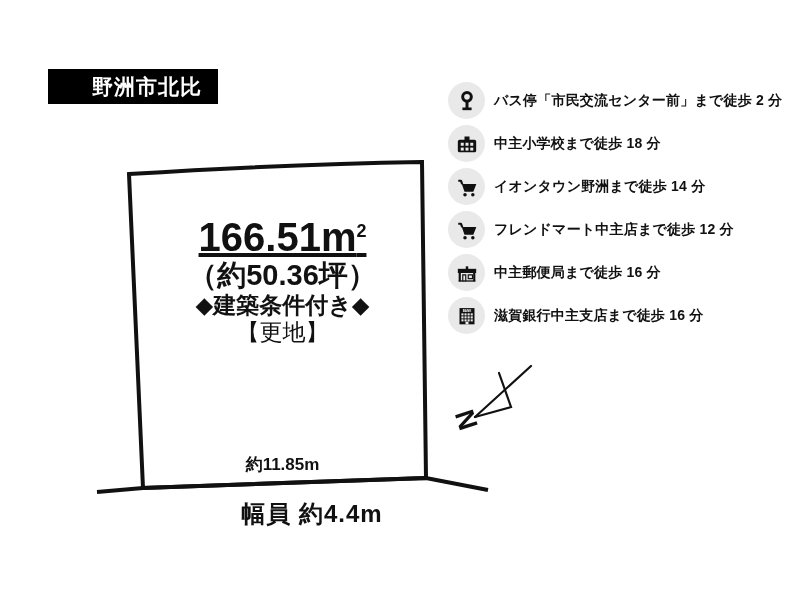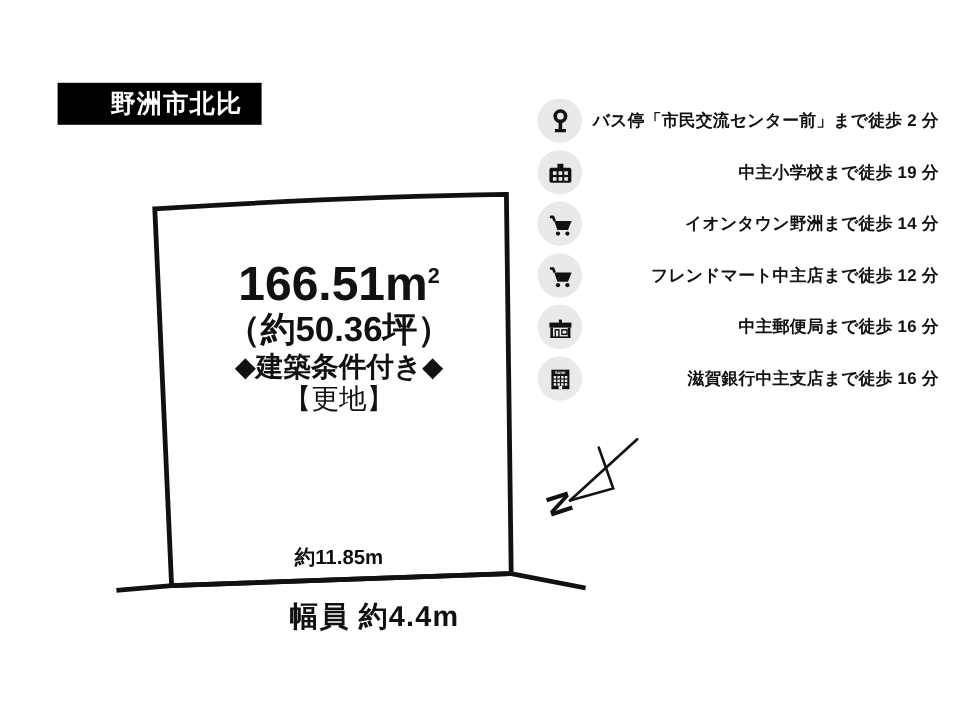--- a/index.html
+++ b/index.html
@@ -13,36 +13,36 @@
     background:#000;color:#fff;font-size:21px;font-weight:bold;
     line-height:35px;padding-left:44px;box-sizing:border-box;letter-spacing:1px;
   }
   
   #plot-svg{position:absolute;left:0;top:0;}
   
   .plot-text{
     position:absolute;left:140px;top:213px;width:285px;text-align:center;
   }
   .plot-name{font-size:58px;font-weight:800;letter-spacing:2px;line-height:1.05;}
-  .plot-area{font-size:40px;font-weight:800;line-height:1.1;margin-top:2px;}
+  .plot-area{font-size:40px;font-weight:800;line-height:1.1;margin-top:2px;text-decoration:underline;}
   .plot-area sup{font-size:0.45em;vertical-align:super;}
   .plot-tsubo{font-size:29px;font-weight:800;line-height:1.1;margin-top:1px;}
   .plot-cond{font-size:23px;font-weight:800;line-height:1.2;}
   .plot-state{font-size:23px;font-weight:400;line-height:1.2;}
   .dim-top{
     position:absolute;left:160px;top:453px;width:245px;text-align:center;
     font-size:17px;font-weight:bold;
   }
   .road-width{
     position:absolute;left:167px;top:498px;width:290px;text-align:center;
     font-size:24px;font-weight:800;letter-spacing:1px;
   }
   
   .amenities{position:absolute;left:448px;top:82px;}
-  .amenity{display:flex;align-items:center;height:37px;margin-bottom:6px;justify-content:space-between;}
+  .amenity{display:flex;align-items:center;height:37px;margin-bottom:6px;}
   .amenity-icon{
     width:37px;height:37px;border-radius:50%;background:#e9e9e9;
     display:flex;align-items:center;justify-content:center;flex:0 0 37px;
   }
   .amenity-icon svg{display:block;}
   .amenity-text{margin-left:9px;font-size:14px;font-weight:bold;white-space:nowrap;letter-spacing:0.2px;}
 </style>
 </head>
 <body>
 
@@ -88,21 +88,21 @@
             <rect x="15" y="9" width="6" height="6" fill="#111"></rect>
             <rect x="7" y="13" width="22" height="15" rx="2" fill="#111"></rect>
             <rect x="10.5" y="16.5" width="3.6" height="3.6" fill="#e9e9e9"></rect>
             <rect x="16.2" y="16.5" width="3.6" height="3.6" fill="#e9e9e9"></rect>
             <rect x="21.9" y="16.5" width="3.6" height="3.6" fill="#e9e9e9"></rect>
             <rect x="10.5" y="22.3" width="3.6" height="3.6" fill="#e9e9e9"></rect>
             <rect x="16.2" y="22.3" width="3.6" height="3.6" fill="#e9e9e9"></rect>
             <rect x="21.9" y="22.3" width="3.6" height="3.6" fill="#e9e9e9"></rect>
           </svg>
         </span>
-      <span class="amenity-text">中主小学校まで徒歩 19 分</span>
+      <span class="amenity-text">中主小学校まで徒歩 18 分</span>
     </div>
 
     <div class="amenity">
       <span class="amenity-icon">
           <svg width="30" height="30" viewBox="0 0 36 36">
             <path d="M7.5 10.5 h3.2 l1.6 4" fill="none" stroke="#111" stroke-width="2.6" stroke-linejoin="round"></path>
             <path d="M11.8 14.5 h17.4 l-3.6 9.2 h-10.6 z" fill="#111"></path>
             <circle cx="15.6" cy="27.2" r="2.1" fill="#111"></circle>
             <circle cx="25.0" cy="27.2" r="2.1" fill="#111"></circle>
           </svg>

